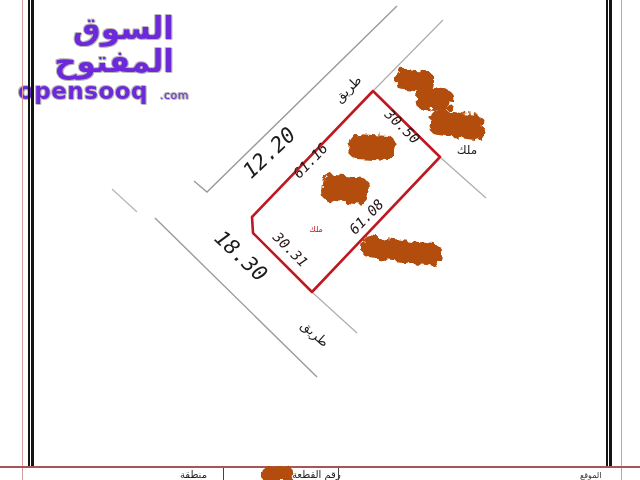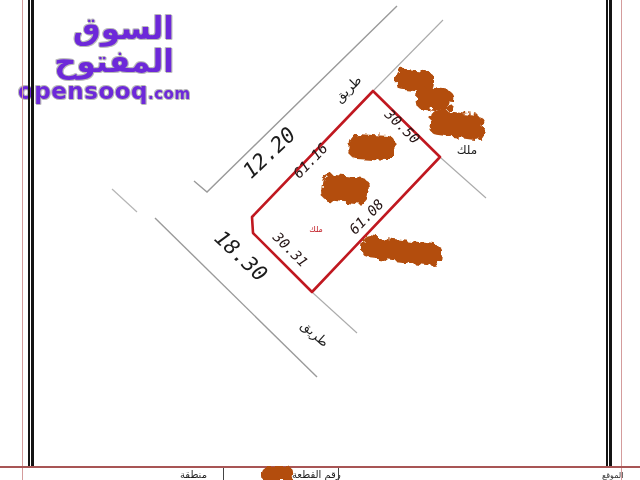--- a/index.html
+++ b/index.html
@@ -4,21 +4,21 @@
 <style>
   html,body{margin:0;padding:0;background:#fff;}
   .canvas{position:relative;width:640px;height:480px;background:#ffffff;overflow:hidden;
           font-family:"DejaVu Sans", sans-serif;}
   
   .wm{position:absolute;left:18px;top:12px;width:156px;text-align:right;direction:rtl;
       color:#6d28d9;font-weight:bold;
       text-shadow:1px 0 #b9b9b9,-1px 0 #b9b9b9,0 1px #b9b9b9,0 -1px #b9b9b9,1px 1px #c6c6c6,-1px -1px #c6c6c6;}
   .wm-ar{font-size:31px;line-height:1.05;}
   .wm-en{font-size:23px;letter-spacing:.5px;direction:ltr;margin-top:1px;}
-  .wm-tld{font-size:15px;font-weight:bold;}
+  .wm-tld{font-size:11px;font-weight:normal;margin-left:12px;}
   
   .vline,.hline{position:absolute;}
   
   .footer-text{position:absolute;font-size:10px;color:#222;direction:rtl;white-space:nowrap;}
   .footer-div{position:absolute;width:1px;height:14px;background:#444;}
   .dim{font-style:italic;font-family:"DejaVu Sans Mono",monospace;}
 </style>
 </head>
 <body>
 
@@ -79,15 +79,15 @@
       <rect x="-23.5" y="-13" width="47" height="26" rx="8" transform="translate(345,189) rotate(6)"></rect>
       <rect x="-40" y="-11" width="80" height="22" rx="8" transform="translate(402,251) rotate(7)"></rect>
       <rect x="-16" y="-7" width="32" height="14" rx="5" transform="translate(277,474)"></rect>
     </g>
   </svg>
 
   <div class="footer-text" style="left:180px;top:469px;">منطقة</div>
   <div class="footer-div" style="left:223px;top:468px;"></div>
   <div class="footer-text" style="left:292px;top:469px;">رقم القطعة</div>
   <div class="footer-div" style="left:338px;top:468px;"></div>
-  <div class="footer-text" style="left:602px;top:471px;font-size:8px;color:#333;">الموقع</div>
+  <div class="footer-text" style="left:580px;top:471px;font-size:8px;color:#333;">الموقع</div>
 
 </div>
 
 </body></html>

